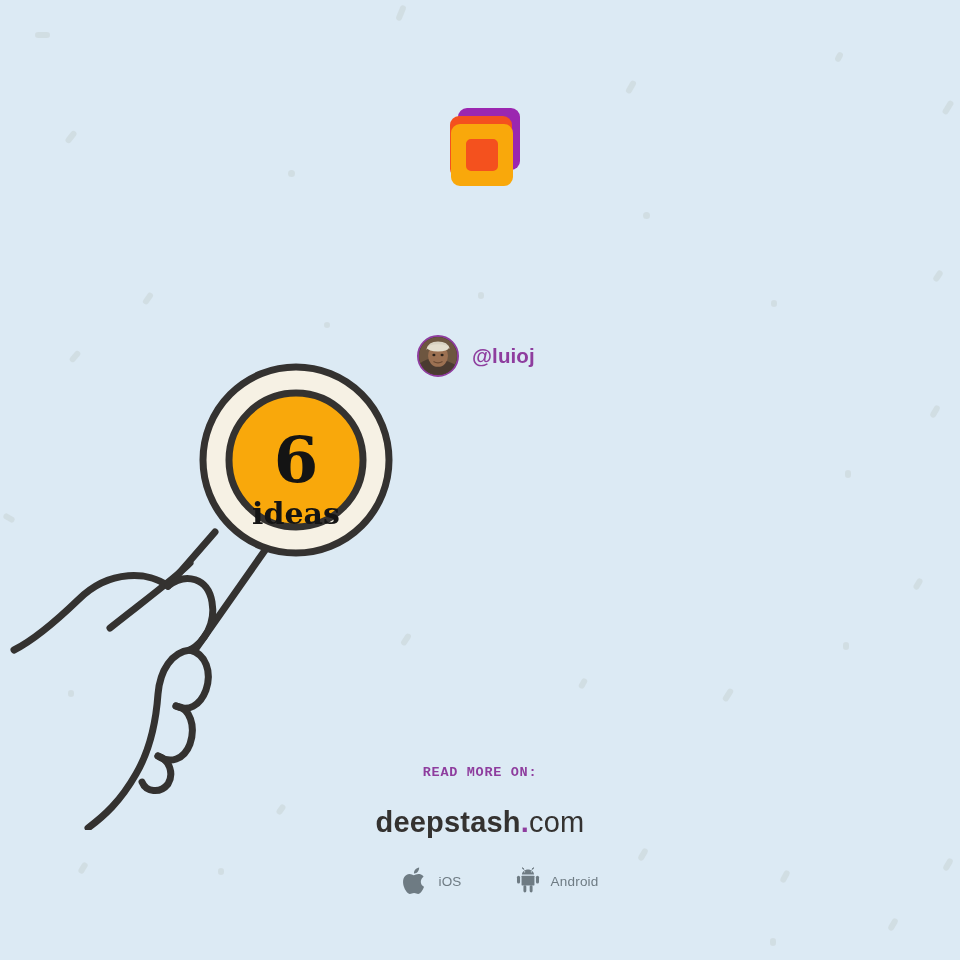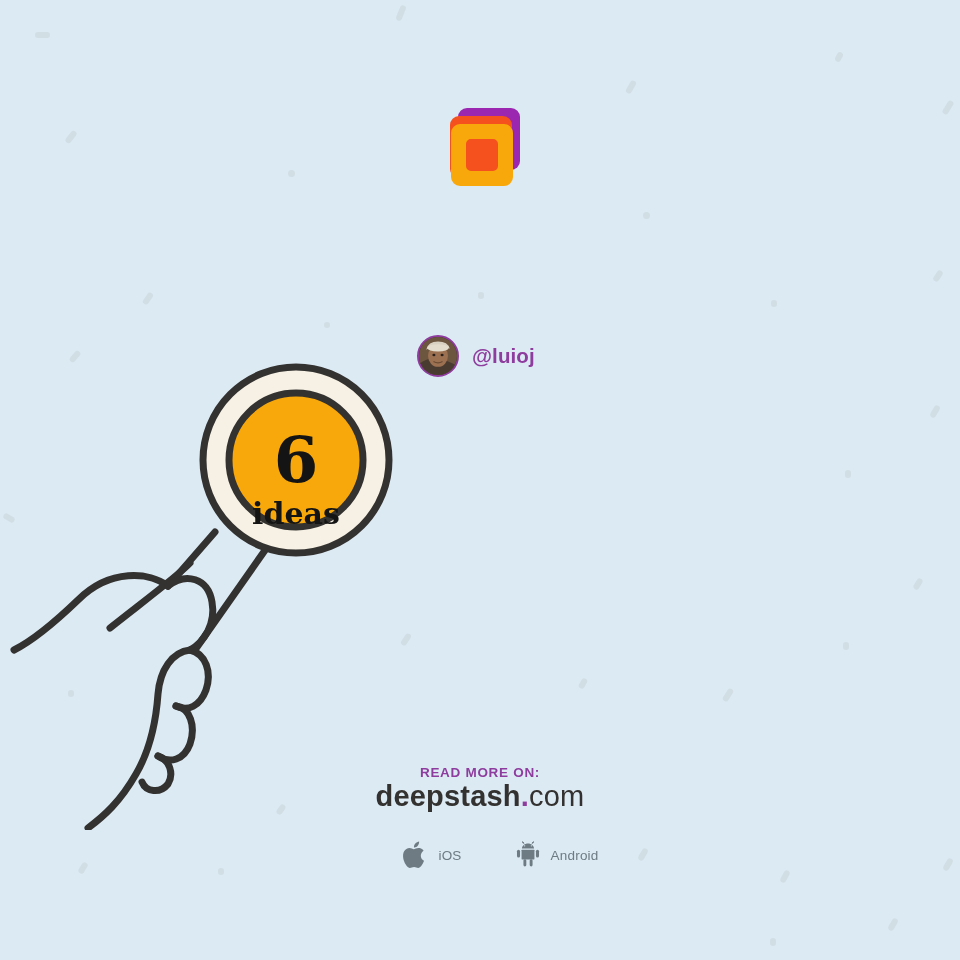--- a/index.html
+++ b/index.html
@@ -106,22 +106,24 @@
     left: 0;
     right: 0;
     top: 765px;
     text-align: center;
   }
   #read-more-label {
     color: #8e3d9e;
     font-size: 13.5px;
     font-weight: bold;
     letter-spacing: .7px;
+    font-family: Liberation Mono, monospace;
   }
   #brand {
+    margin-top: 26px;
     font-size: 29px;
     color: #343230;
     letter-spacing: .2px;
   }
   #brand-name { font-weight: bold; }
   #brand-dot  { color: #8e3d9e; font-weight: bold; }
   #brand-tld  { font-weight: normal; color: #343230; }
 
   #store-row {
     margin-top: 26px;

